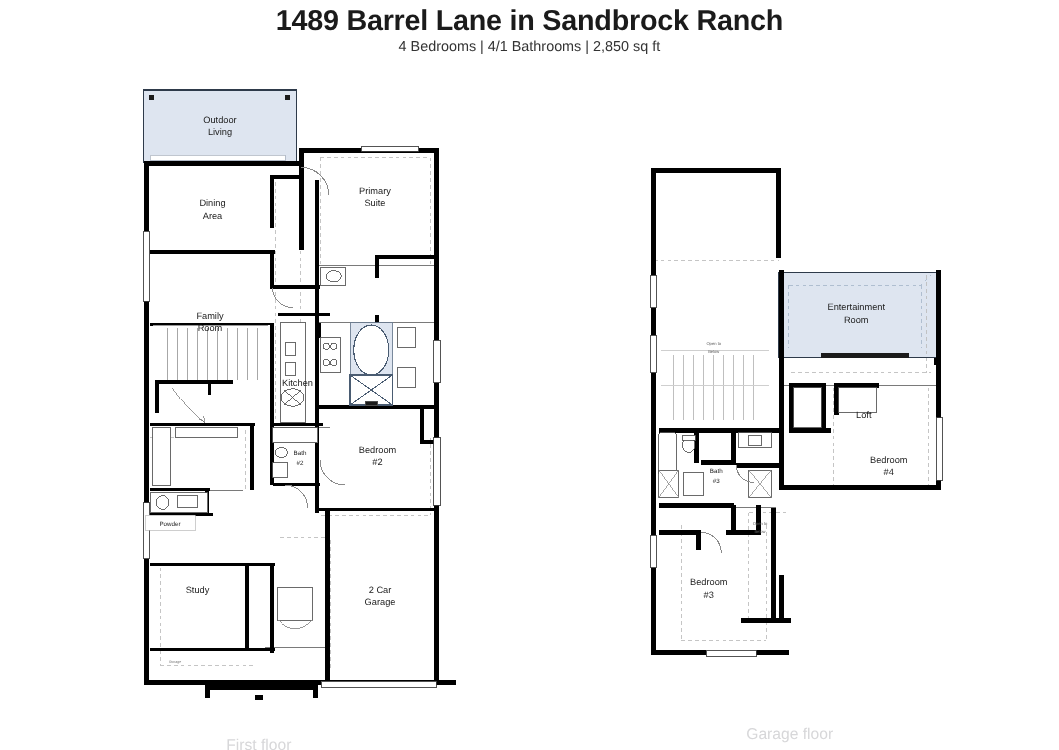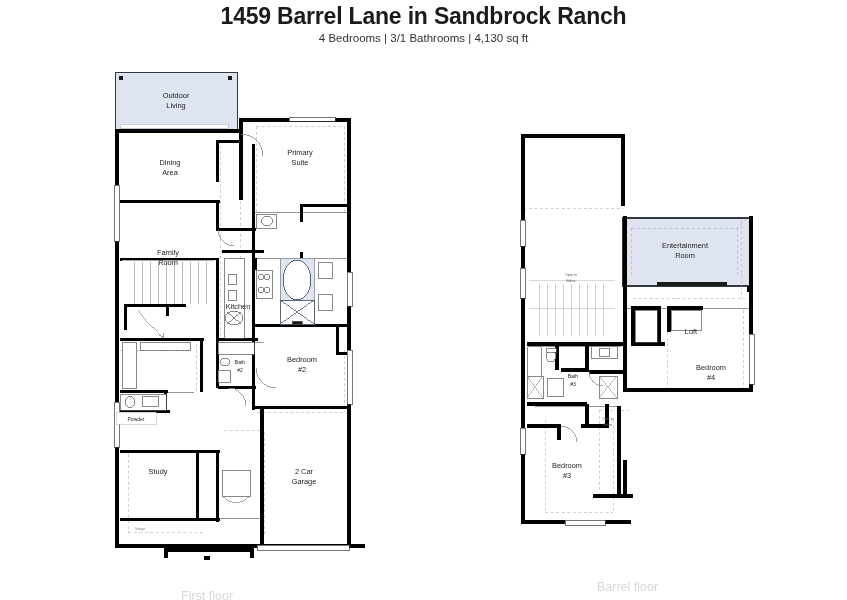--- a/index.html
+++ b/index.html
@@ -44,22 +44,22 @@
   .rl-sm{font-size:5.0px;}
   .rl-xs{font-size:3.3px;fill:#5c5c5c;}
   .rl-tiny{font-size:2.9px;fill:#7a7a7a;}
 </style>
 </head>
 <body>
 
 <div id="page">
 
   <div class="hdr">
-    <div class="hdr-title">1459 Barrel Lane in Sandbrock Ranch</div>
-    <div class="hdr-sub">4 Bedrooms | 3/1 Bathrooms | 4,130 sq ft</div>
+    <div class="hdr-title">1489 Barrel Lane in Sandbrock Ranch</div>
+    <div class="hdr-sub">4 Bedrooms | 4/1 Bathrooms | 2,850 sq ft</div>
   </div>
 
   <div class="plan" id="plan1">
   <svg viewBox="0 0 270 500" width="270" height="500" xmlns="http://www.w3.org/2000/svg" shape-rendering="crispEdges">
     <defs>
       <pattern id="tile1" width="6" height="6" patternUnits="userSpaceOnUse">
         <rect width="6" height="6" fill="#ffffff"></rect>
         <path d="M6 0 L6 6 M0 6 L6 6" stroke="#d7dbe0" stroke-width="0.6" fill="none"></path>
       </pattern>
       <pattern id="tile2" width="5" height="5" patternUnits="userSpaceOnUse">
@@ -437,15 +437,15 @@
       <text class="rl rl-xs" x="66" y="156" text-anchor="middle">Open to</text>
       <text class="rl rl-xs" x="66" y="162" text-anchor="middle">Below</text>
 
       <text class="rl rl-xs" x="103" y="300" text-anchor="middle">Open to</text>
       <text class="rl rl-xs" x="103" y="306" text-anchor="middle">Below</text>
     </g>
   </svg>
   </div>
 
   <div class="floor-cap" id="cap1">First floor</div>
-  <div class="floor-cap" id="cap2">Barrel floor</div>
+  <div class="floor-cap" id="cap2">Garage floor</div>
 
 </div>
 
 </body></html>

